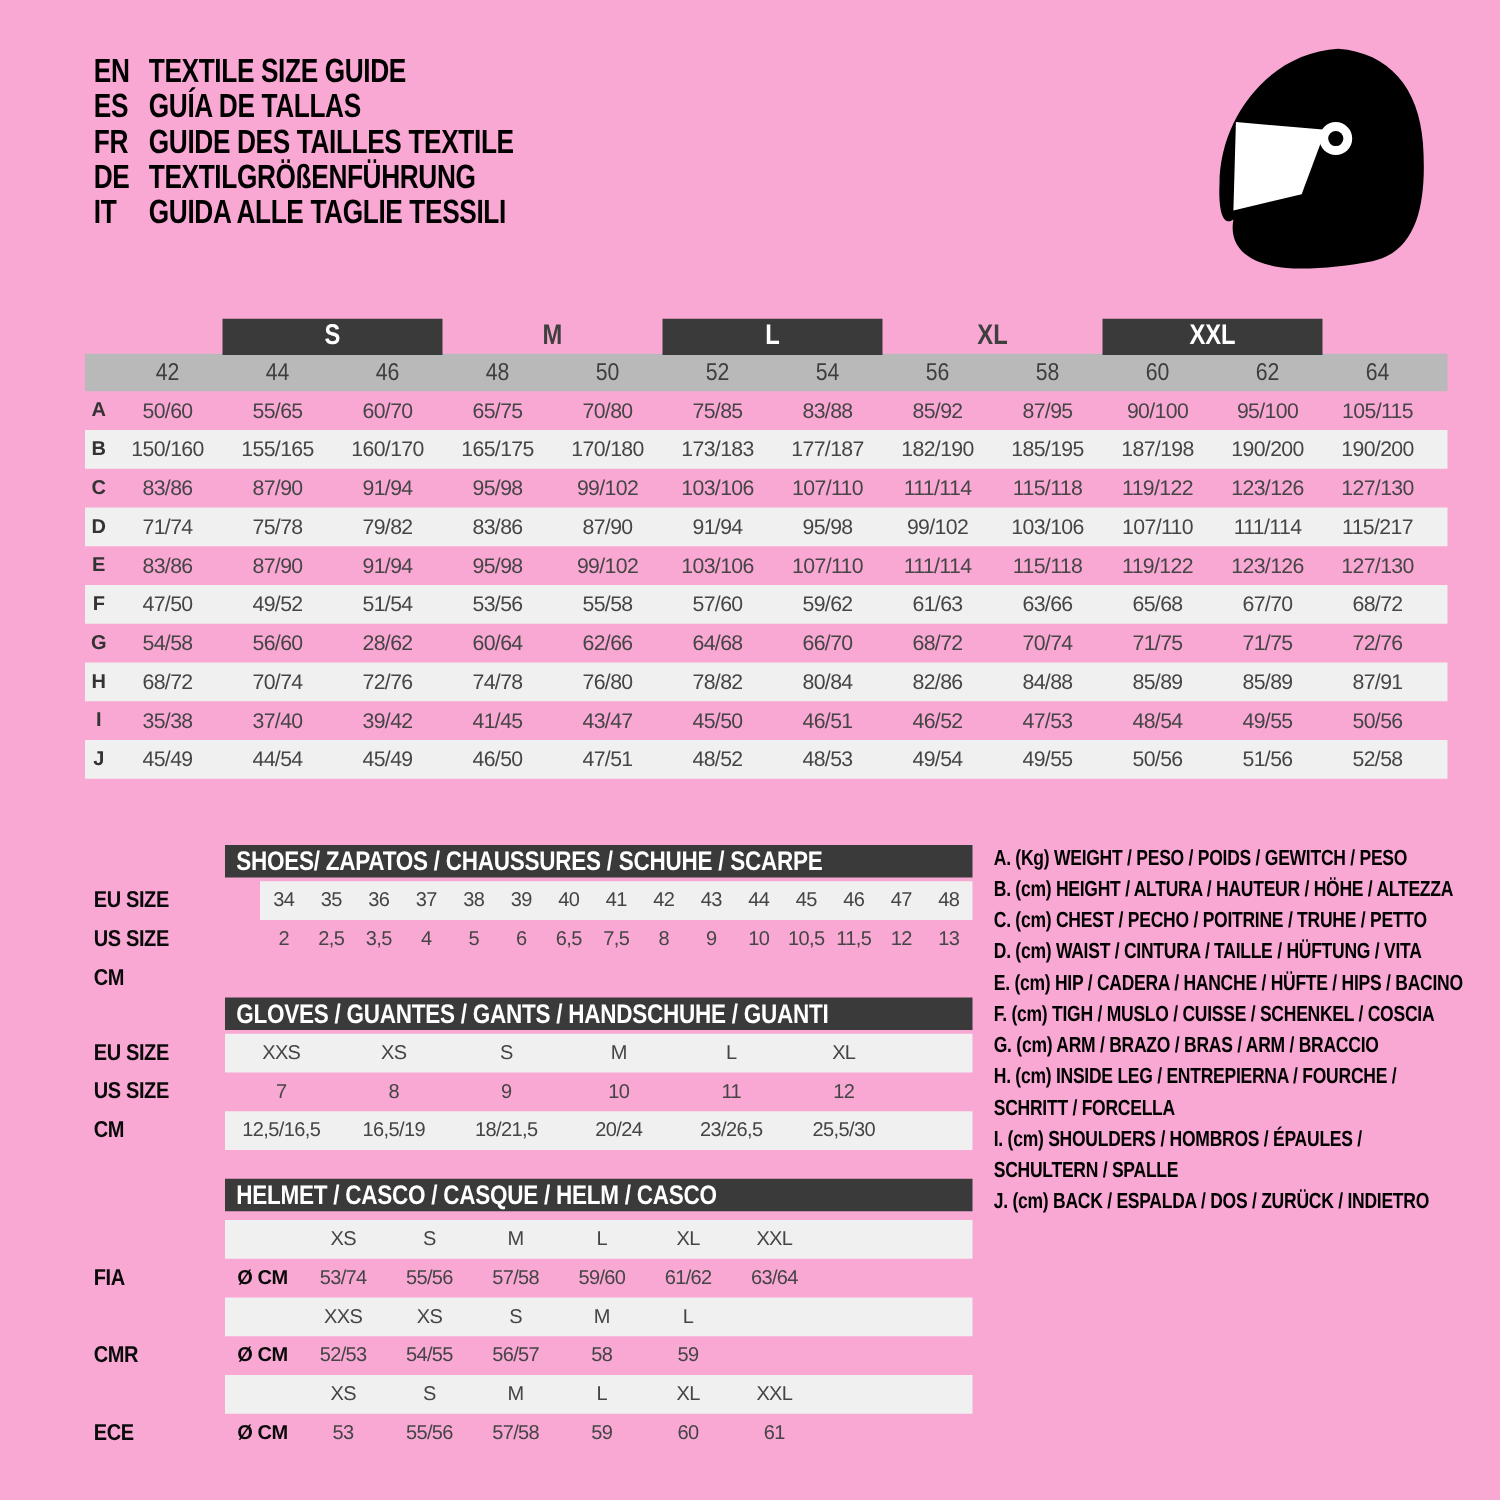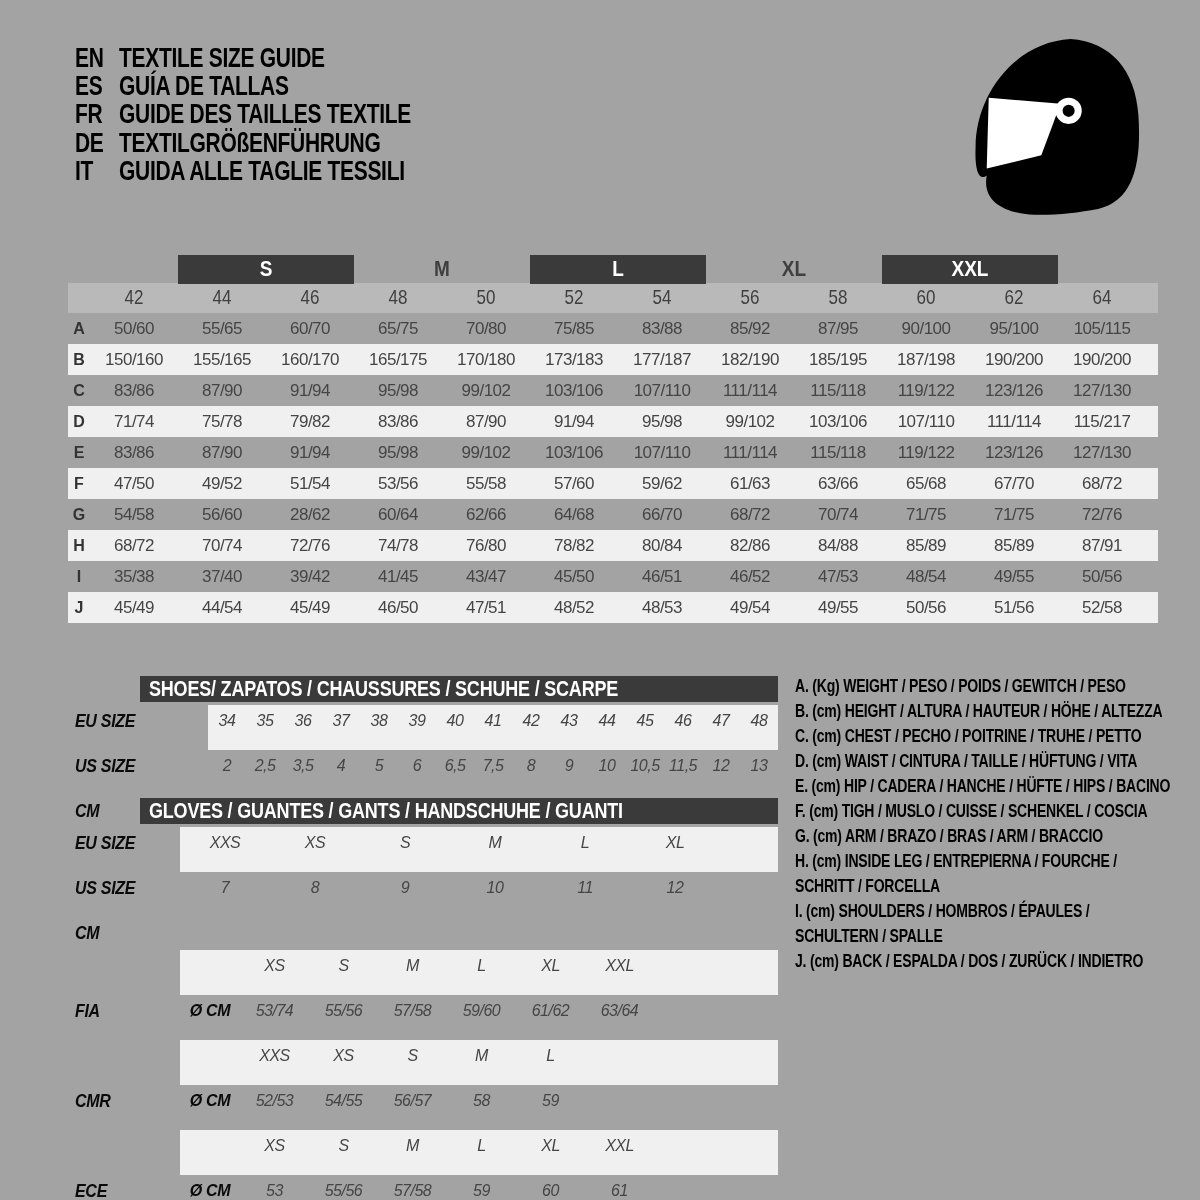--- a/index.html
+++ b/index.html
@@ -1,17 +1,17 @@
 <!DOCTYPE html>
 <html><head>
 <meta charset="utf-8">
 <style>
   html,body{margin:0;padding:0;background:#fff;}
   .page{
-    position:relative;width:1200px;height:1200px;background:#a3a3a3;overflow:hidden;
+    position:relative;width:1200px;height:1200px;background:#f9a8d4;overflow:hidden;
     font-family:"Liberation Sans", sans-serif;color:#111;
   }
   .ty{display:inline-block;transform:scaleY(1.2);transform-origin:center;}
 
   
   .langs{position:absolute;left:75px;top:44px;transform:scaleY(1.28);transform-origin:0 0;
          font-weight:700;font-size:21px;letter-spacing:-0.3px;color:#000;}
   .lang-row{display:flex;line-height:22px;white-space:nowrap;}
   .lang-code{width:44px;flex:0 0 44px;}
 
@@ -34,25 +34,25 @@
   .m-rows .m-row:nth-of-type(even){background:#f0f0f0;}
   .m-letter{text-align:center;font-weight:700;font-size:16px;color:#333;}
   .m-cell{text-align:center;font-size:17px;color:#454545;letter-spacing:-0.5px;white-space:nowrap;}
   .cells{display:contents;}
 
   
   .sub{position:absolute;left:75px;width:703px;}
   .sub-shoes{top:676px;}
   .sub-gloves{top:798px;}
   .sub-helmet{top:943px;}
-  .bar{margin-left:65px;height:26px;background:#3a3a3a;color:#fff;line-height:26px;white-space:nowrap;}
+  .bar{margin-left:105px;height:26px;background:#3a3a3a;color:#fff;line-height:26px;white-space:nowrap;}
   .bar .ty{font-weight:700;font-size:18px;padding-left:9px;letter-spacing:-0.2px;}
   .t-rows{margin-top:3px;}
   .sub-helmet .t-rows{margin-top:7px;}
-  .t-row{display:flex;height:45px;line-height:31px;font-style:italic;}
+  .t-row{display:flex;height:31px;line-height:31px;}
   .t-label{width:105px;flex:0 0 105px;}
   .t-label .ty{font-weight:700;font-size:16px;color:#0a0a0a;transform:scaleY(1.15);letter-spacing:-0.3px;}
   .t-data{flex:1;display:grid;}
   .t-rows .t-row:nth-of-type(odd) .t-data{background:#f0f0f0;}
   .t-cell{text-align:center;font-size:16px;color:#454545;letter-spacing:-0.5px;white-space:nowrap;}
   .sub-shoes .t-data{grid-template-columns:repeat(15,1fr);margin-left:28px;}
   .sub-gloves .t-data{grid-template-columns:repeat(6,90px);}
   .sub-helmet .t-data{grid-template-columns:60px repeat(6,69px);}
   .sub-helmet .t-cell:first-child{font-weight:700;color:#0a0a0a;letter-spacing:-0.3px;}
 
@@ -581,26 +581,37 @@
             <div class="t-cell">8</div>
             <div class="t-cell">9</div>
             <div class="t-cell">10</div>
             <div class="t-cell">11</div>
             <div class="t-cell">12</div>
           </div>
         </div>
 
         <div class="t-row">
           <div class="t-label"><span class="ty">CM</span></div>
+          <div class="t-data">
+            <div class="t-cell">12,5/16,5</div>
+            <div class="t-cell">16,5/19</div>
+            <div class="t-cell">18/21,5</div>
+            <div class="t-cell">20/24</div>
+            <div class="t-cell">23/26,5</div>
+            <div class="t-cell">25,5/30</div>
+          </div>
         </div>
 
     </div>
   </section>
 
   <section class="sub sub-helmet">
+    <div class="bar">
+      <span class="ty">HELMET / CASCO / CASQUE / HELM / CASCO</span>
+    </div>
     <div class="t-rows">
 
         <div class="t-row">
           <div class="t-label"><span class="ty"></span></div>
           <div class="t-data">
             <div class="t-cell"></div>
             <div class="t-cell">XS</div>
             <div class="t-cell">S</div>
             <div class="t-cell">M</div>
             <div class="t-cell">L</div>

